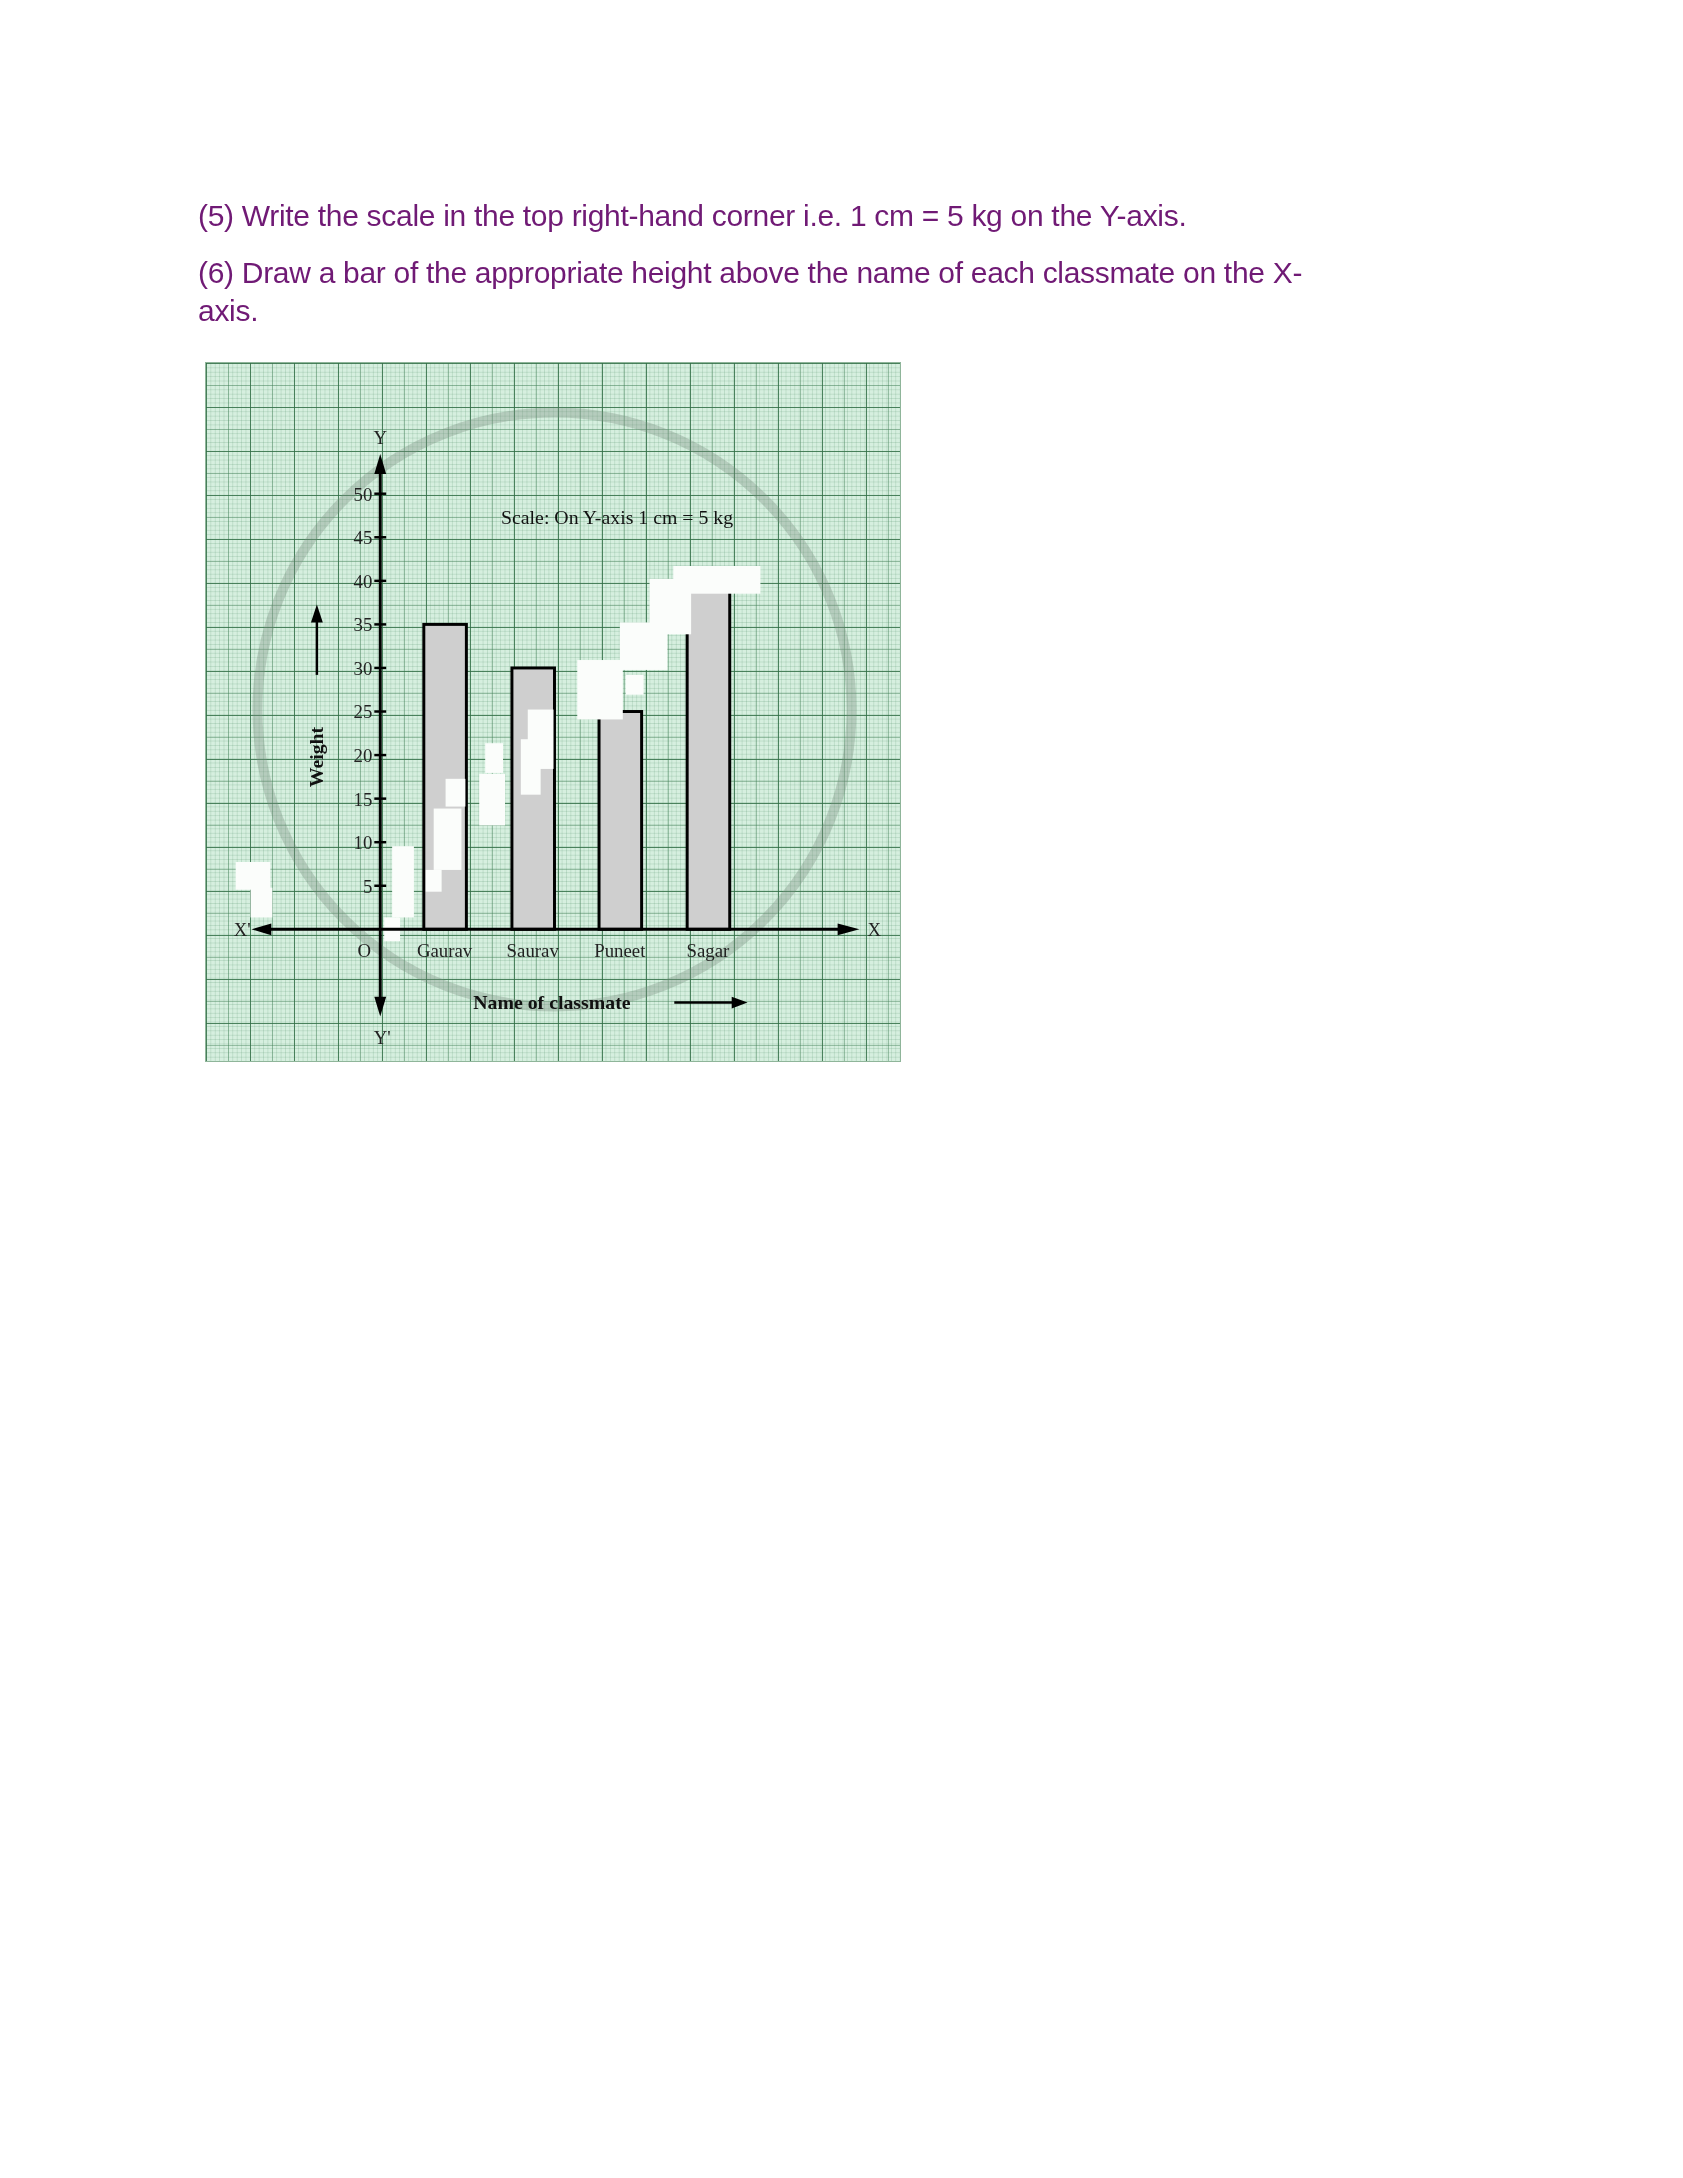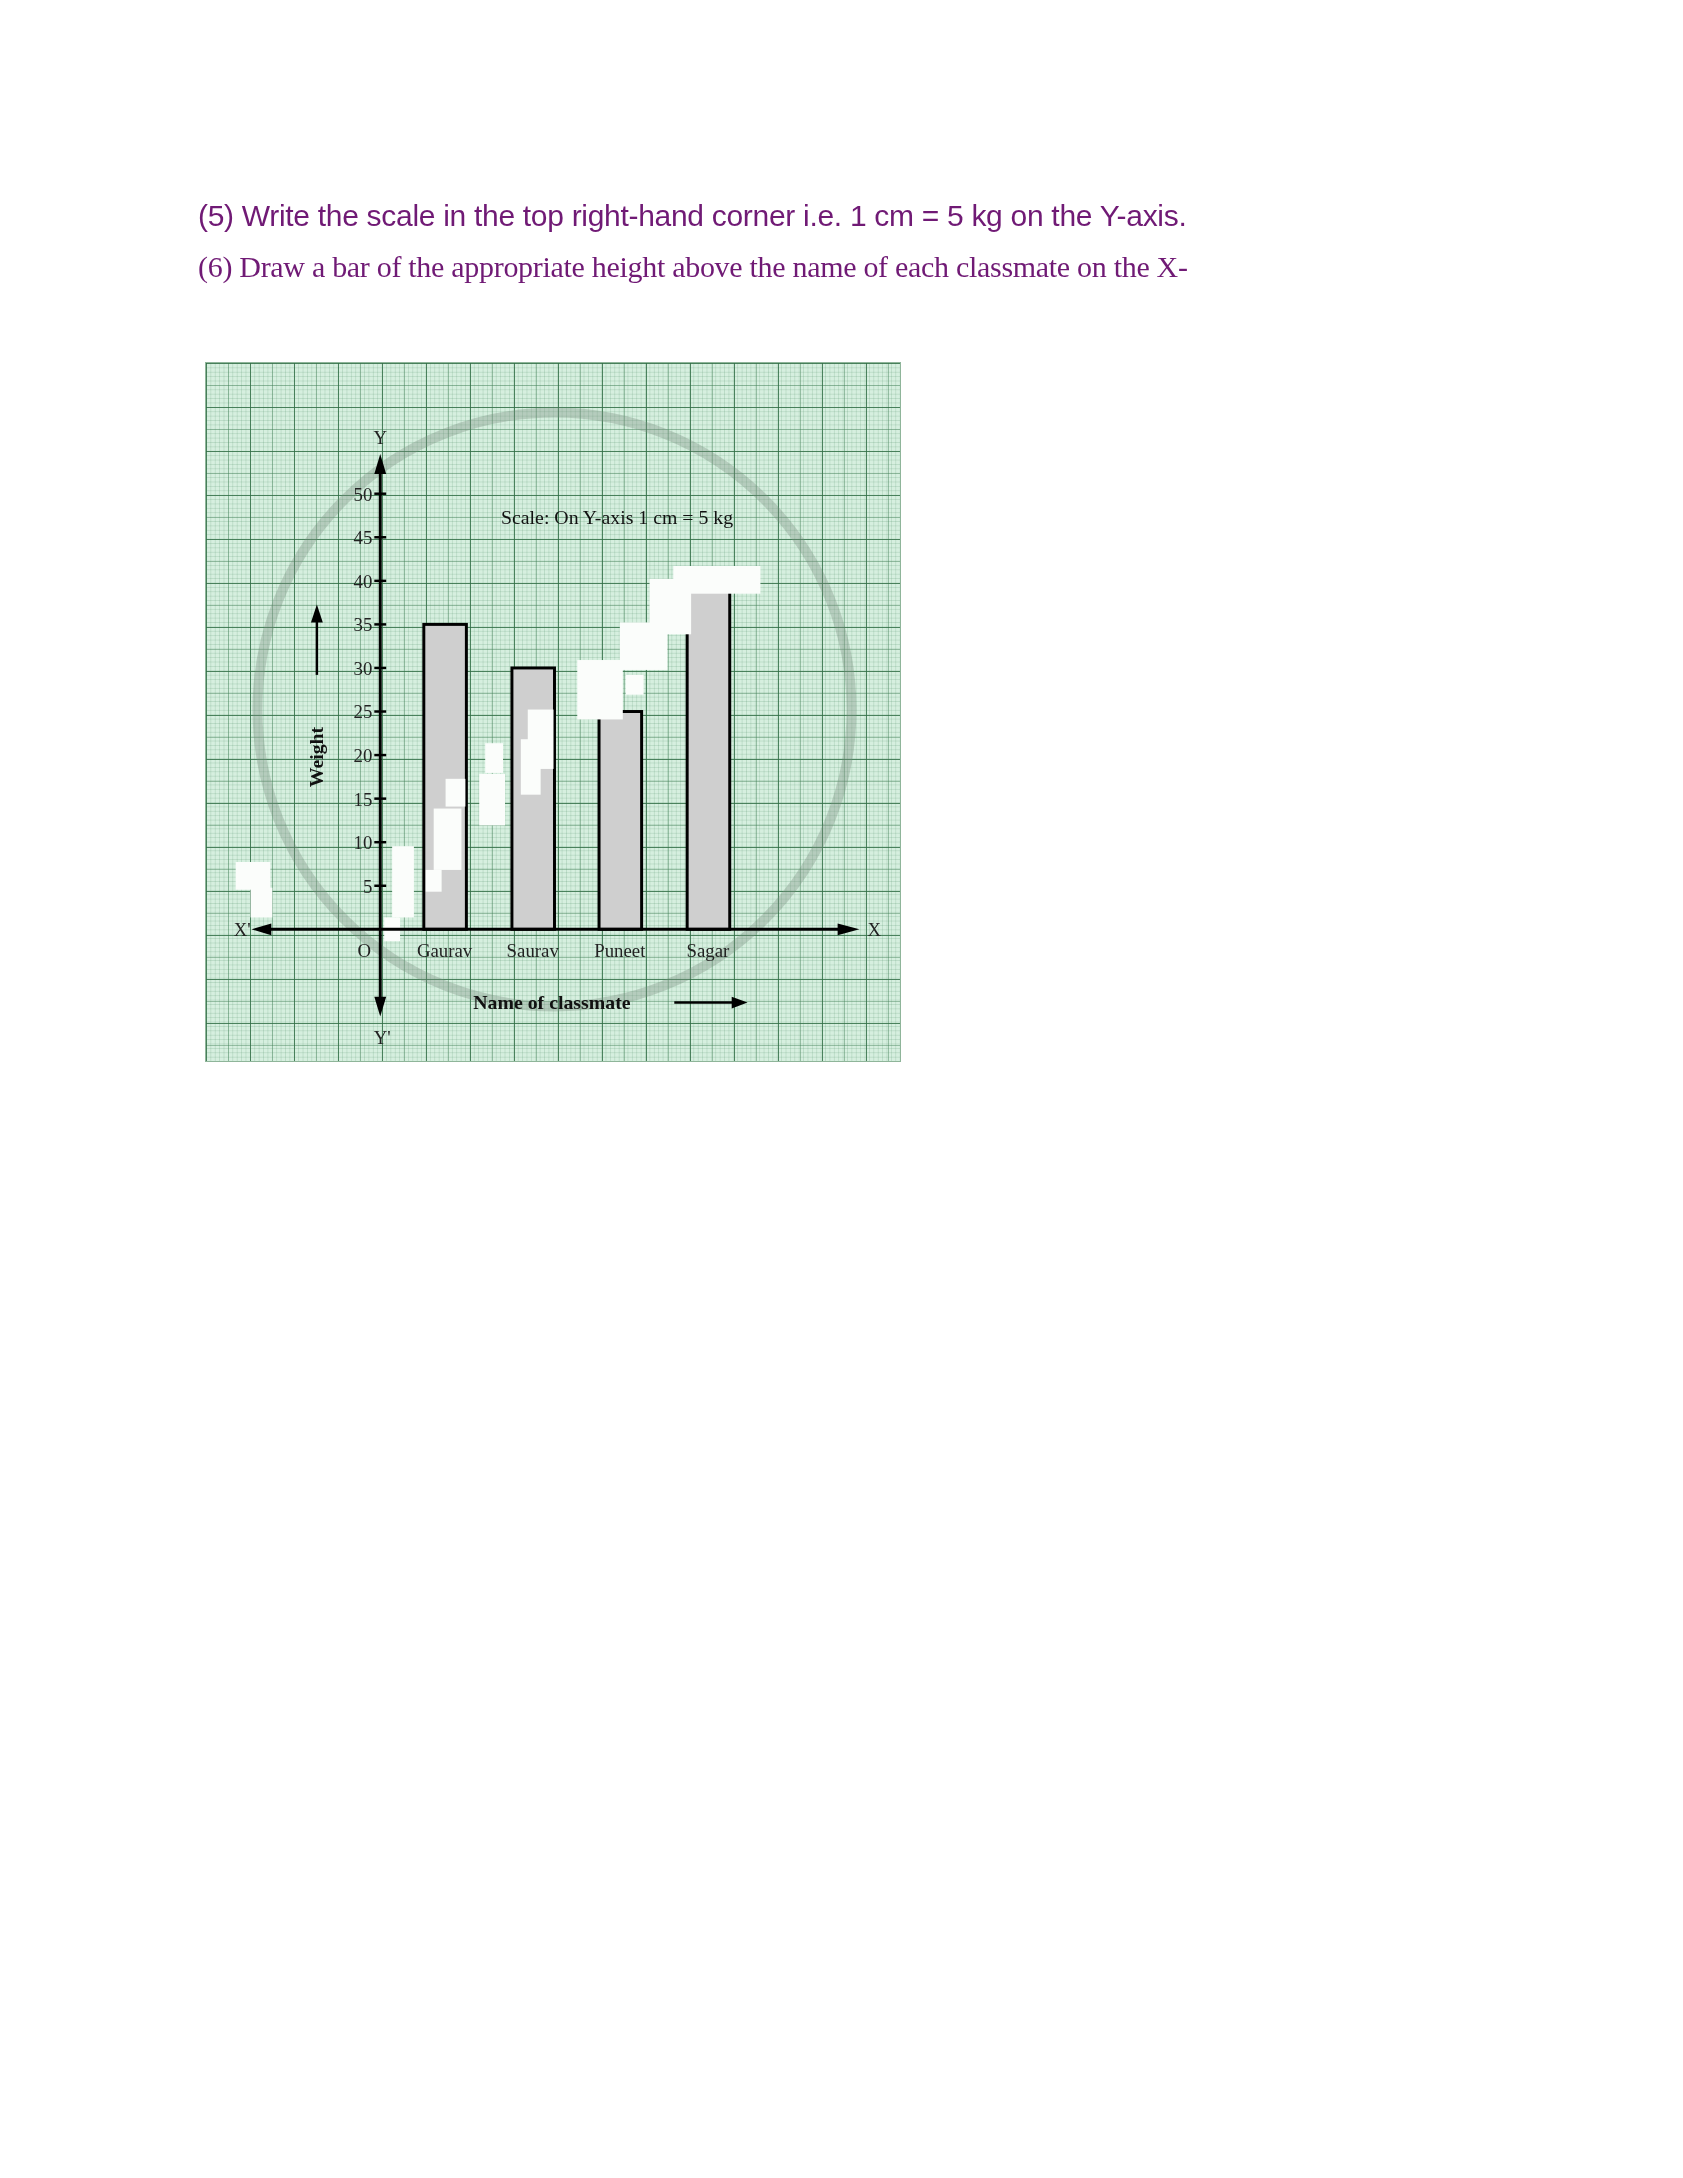--- a/index.html
+++ b/index.html
@@ -1,19 +1,19 @@
 <!DOCTYPE html>
 <html><head>
 <meta charset="utf-8">
 <style>
   html, body { margin:0; padding:0; background:#ffffff; }
   body { width:1683px; height:2178px; position:relative; overflow:hidden; font-family:"Liberation Sans", sans-serif; color:#111; }
   .para { position:absolute; left:198px; font-size:30px; line-height:38px; letter-spacing:-0.3px; color:#701a75; white-space:nowrap; }
   #p5 { top:197px; }
-  #p6 { top:248px;font-family:Liberation Serif, serif; }
+  #p6 { top:254px; }
   .chart { position:absolute; left:205px; top:362px; width:696px; height:700px; overflow:hidden;
     background-color:#d6efdf;
     background-image:
       linear-gradient(to right, rgba(50,110,70,0.75) 1.5px, transparent 1.5px),
       linear-gradient(to bottom, rgba(50,110,70,0.75) 1.5px, transparent 1.5px),
       linear-gradient(to right, rgba(70,130,90,0.45) 1px, transparent 1px),
       linear-gradient(to bottom, rgba(70,130,90,0.45) 1px, transparent 1px),
       linear-gradient(to right, rgba(90,150,110,0.22) 1px, transparent 1px),
       linear-gradient(to bottom, rgba(90,150,110,0.22) 1px, transparent 1px);
     background-size: 44px 44px, 44px 44px, 22px 22px, 22px 22px, 4.4px 4.4px, 4.4px 4.4px;
@@ -21,20 +21,21 @@
     border:1px solid #8fb59a; box-sizing:border-box; }
   .chart svg { position:absolute; left:0; top:0; }
   .serif { font-family:"Liberation Serif", serif; }
 </style>
 </head>
 <body>
 
 <div id="p5" class="para">(5) Write the scale in the top right-hand corner i.e. 1 cm = 5 kg on the Y-axis.</div>
 <div id="p6" class="para">
   <div>(6) Draw a bar of the appropriate height above the name of each classmate on the X-</div>
+  <div>axis.</div>
 </div>
 
 <div class="chart">
   <svg width="696" height="700" viewBox="0 0 703 707" xmlns="http://www.w3.org/2000/svg">
 
     <ellipse cx="352" cy="350" rx="300" ry="300" fill="none" stroke="rgba(120,140,125,0.35)" stroke-width="10"></ellipse>
 
     <g id="bars">
         <rect x="220" y="264" width="43" height="308" fill="#cfcfcf" stroke="#000000" stroke-width="3"></rect>
         <rect x="309" y="308" width="43" height="264" fill="#cfcfcf" stroke="#000000" stroke-width="3"></rect>

